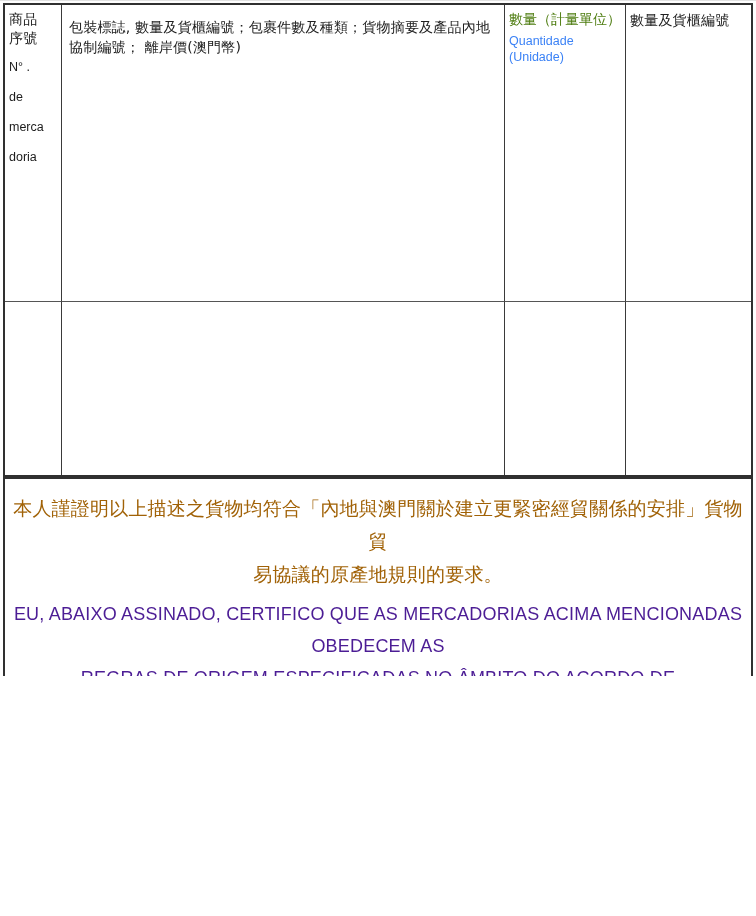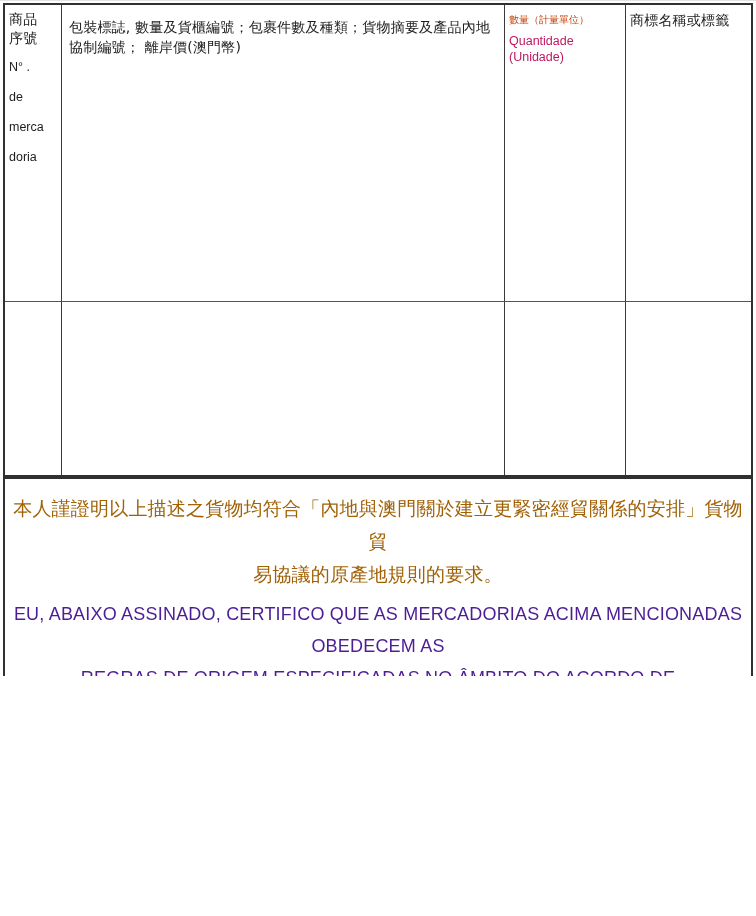--- a/index.html
+++ b/index.html
@@ -18,22 +18,22 @@
     display:grid;grid-template-columns:57px 443px 121px 1fr;grid-template-rows:297px 1fr;
     background:#fff;
   }
   .cell{box-sizing:border-box;overflow:hidden;}
   .br{border-right:1.5px solid #3a3a3a;}
   .bb{border-bottom:1.5px solid #555555;}
   .cell-pad{padding:5px 4px 0 4px;}
   .cell-pad2{padding:12px 8px 0 7px;}
 
   .zh-head{font-size:14px;line-height:20px;letter-spacing:.2px;color:#212121;}
-  .zh-head-sm{font-size:10px;line-height:19px;color:#c2410c;}
-  .pt-head{font-size:12.5px;line-height:15.5px;margin-top:5px;color:#be185d;
+  .zh-head-sm{font-size:14px;line-height:19px;color:#4d7c0f;}
+  .pt-head{font-size:12.5px;line-height:15.5px;margin-top:5px;color:#3b82f6;
            font-family:"Liberation Sans","DejaVu Sans",sans-serif;}
   .col1-zh{font-size:14px;line-height:19px;}
   .col1-latin{font-size:12.5px;line-height:30px;margin-top:4px;
               font-family:"Liberation Sans","DejaVu Sans",sans-serif;}
 
   
   .cert-box{
     position:absolute;left:3px;top:477px;width:750px;height:434px;
     box-sizing:border-box;border:2px solid #303030;border-bottom:none;background:#fff;
   }
@@ -77,21 +77,21 @@
     <div class="cell br bb cell-pad2">
       <div class="zh-head pre">包裝標誌, 數量及貨櫃編號；包裹件數及種類；貨物摘要及產品內地
 協制編號； 離岸價(澳門幣)</div>
     </div>
     <div class="cell br bb cell-pad">
       <div class="zh-head-sm pre">數量（計量單位）</div>
       <div class="pt-head pre">Quantidade
 (Unidade)</div>
     </div>
     <div class="cell bb cell-pad">
-      <div class="zh-head pre">商標名稱或標籤</div>
+      <div class="zh-head pre">數量及貨櫃編號</div>
     </div>
 
     <div class="cell br"></div>
     <div class="cell br"></div>
     <div class="cell br"></div>
     <div class="cell"></div>
   </div>
 
   <div class="cert-box">
     <div class="cert-zh pre">本人謹證明以上描述之貨物均符合「內地與澳門關於建立更緊密經貿關係的安排」貨物貿

